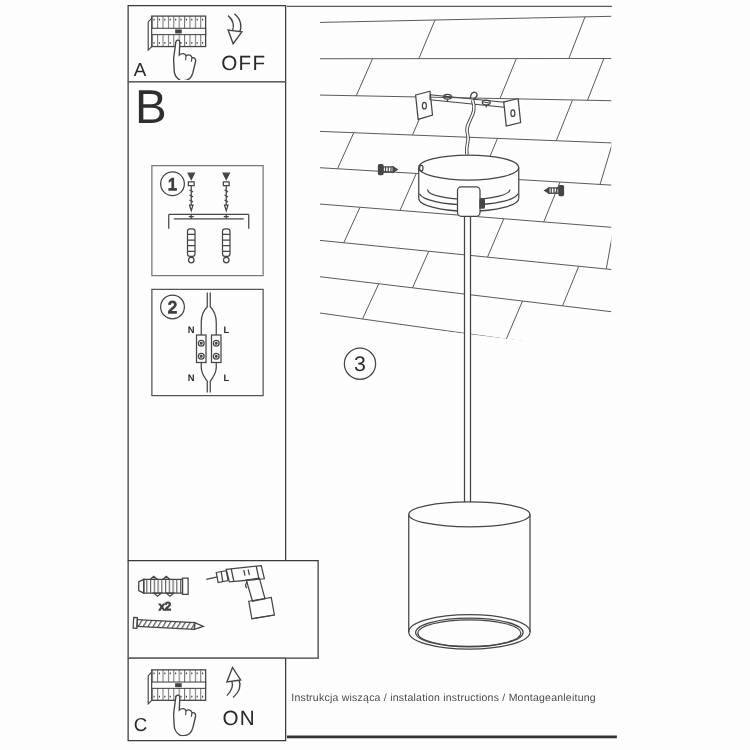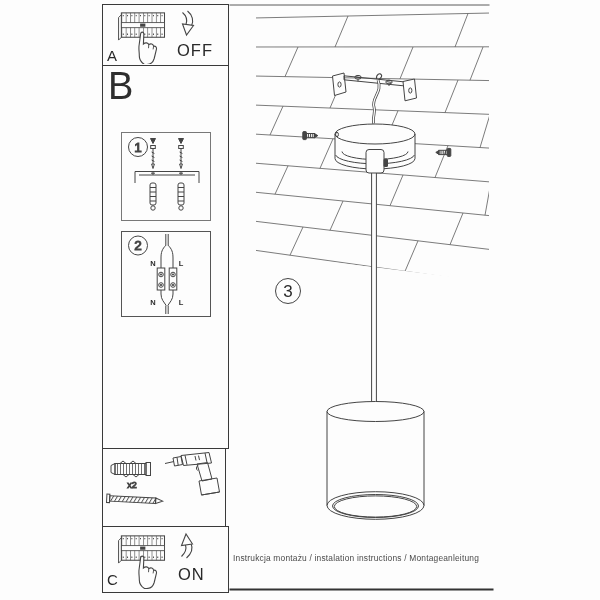--- a/index.html
+++ b/index.html
@@ -214,21 +214,21 @@
             <text x="31" y="34" text-anchor="middle" font-size="7.5" font-weight="bold" stroke="none">N</text>
             <text x="59" y="34" text-anchor="middle" font-size="7.5" font-weight="bold" stroke="none">L</text>
             <text x="31" y="73" text-anchor="middle" font-size="7.5" font-weight="bold" stroke="none">N</text>
             <text x="59" y="73" text-anchor="middle" font-size="7.5" font-weight="bold" stroke="none">L</text>
           </g>
         </g>
       </svg>
     </div>
   </div>
 
-  <div class="box" style="left:102px;top:448px;width:124px;height:79px;text-decoration:underline;">
+  <div class="box" style="left:102px;top:448px;width:153px;height:79px;text-decoration:underline;">
     <svg width="124" height="76" viewBox="0 0 124 76">
       <g fill="none" stroke="#454545" stroke-width="1">
         <g transform="translate(8,14)">
           <polygon points="0,2.5 4,0.5 4,11.5 0,9.5"></polygon>
           <rect x="4" y="0.5" width="31" height="11" fill="url(#vhatch)"></rect>
           <rect x="35" y="-0.5" width="4.5" height="13"></rect>
           <polygon points="9,0.5 12,-2 15,0.5"></polygon>
             <polygon points="19,0.5 22,-2 25,0.5"></polygon>
           <polygon points="12,11.5 15,14 18,11.5"></polygon>
             <polygon points="22,11.5 25,14 28,11.5"></polygon>
@@ -262,16 +262,16 @@
         <path d="M83.5,31 C88.5,26.5 90,21 88,16.5"></path>
         <path d="M78.5,29.5 C82.5,25.5 83.5,21 82.5,18"></path>
         <polygon points="89.5,17 78.5,18.5 83,7" fill="#fdfdfd"></polygon>
       </g>
       <text x="75" y="53" font-size="16.5" letter-spacing="1">ON</text>
       <text x="4" y="58" font-size="15">C</text>
     </svg>
   </div>
 
   <div class="caption">
-    <div>Instrukcja montażu / instalation instructions / Montageanleitung</div>
+    <div>Instrukcja wisząca / instalation instructions / Montageanleitung</div>
   </div>
 
 </div>
 
 </body></html>

